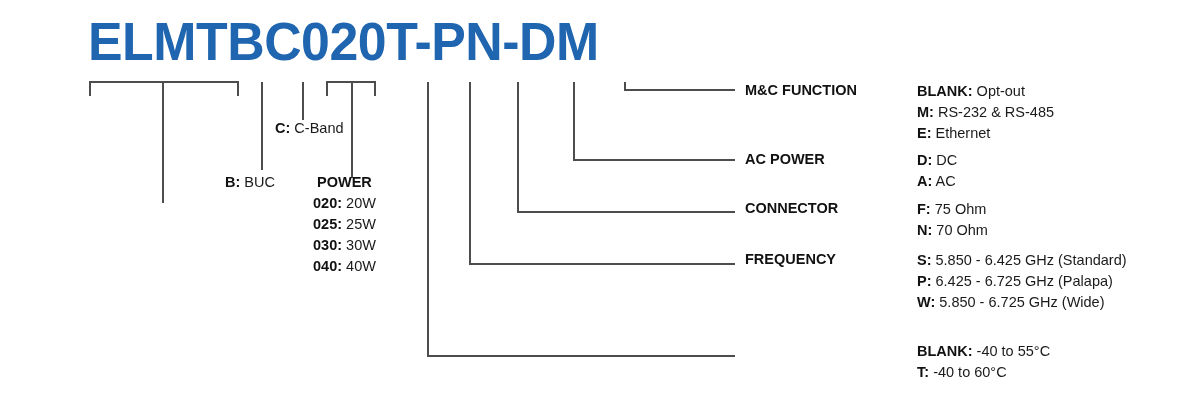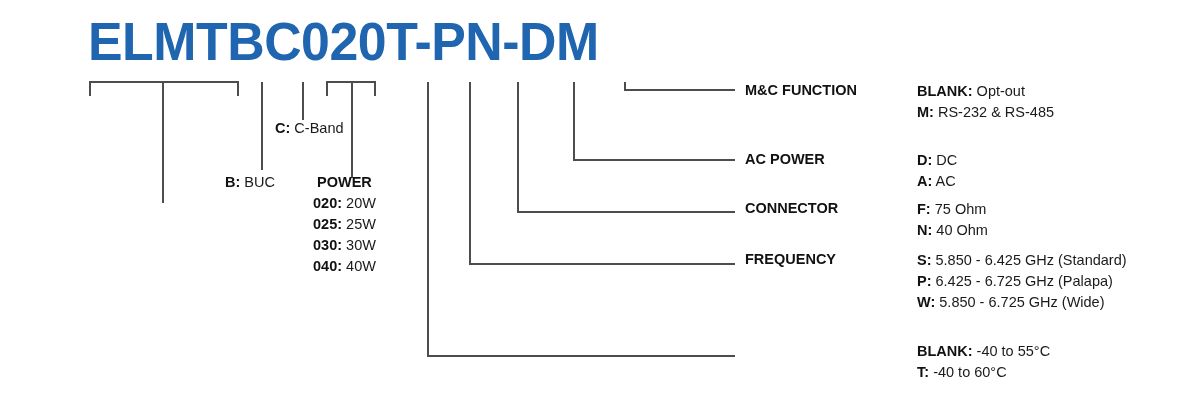--- a/index.html
+++ b/index.html
@@ -150,20 +150,24 @@
     <div class="cat">M&amp;C FUNCTION</div>
     <div class="vals">
       <div class="opt">
         <b>BLANK:</b>
         <span>Opt-out</span>
       </div>
       <div class="opt">
         <b>M:</b>
         <span>RS-232 &amp; RS-485</span>
       </div>
+      <div class="opt">
+        <b>E:</b>
+        <span>Ethernet</span>
+      </div>
     </div>
   </div>
 
   <div class="row" id="row-acp">
     <div class="cat">AC POWER</div>
     <div class="vals">
       <div class="opt">
         <b>D:</b>
         <span>DC</span>
       </div>
@@ -176,21 +180,21 @@
 
   <div class="row" id="row-conn">
     <div class="cat">CONNECTOR</div>
     <div class="vals">
       <div class="opt">
         <b>F:</b>
         <span>75 Ohm</span>
       </div>
       <div class="opt">
         <b>N:</b>
-        <span>40 Ohm</span>
+        <span>70 Ohm</span>
       </div>
     </div>
   </div>
 
   <div class="row" id="row-freq">
     <div class="cat">FREQUENCY</div>
     <div class="vals">
       <div class="opt">
         <b>S:</b>
         <span>5.850 - 6.425 GHz (Standard)</span>

